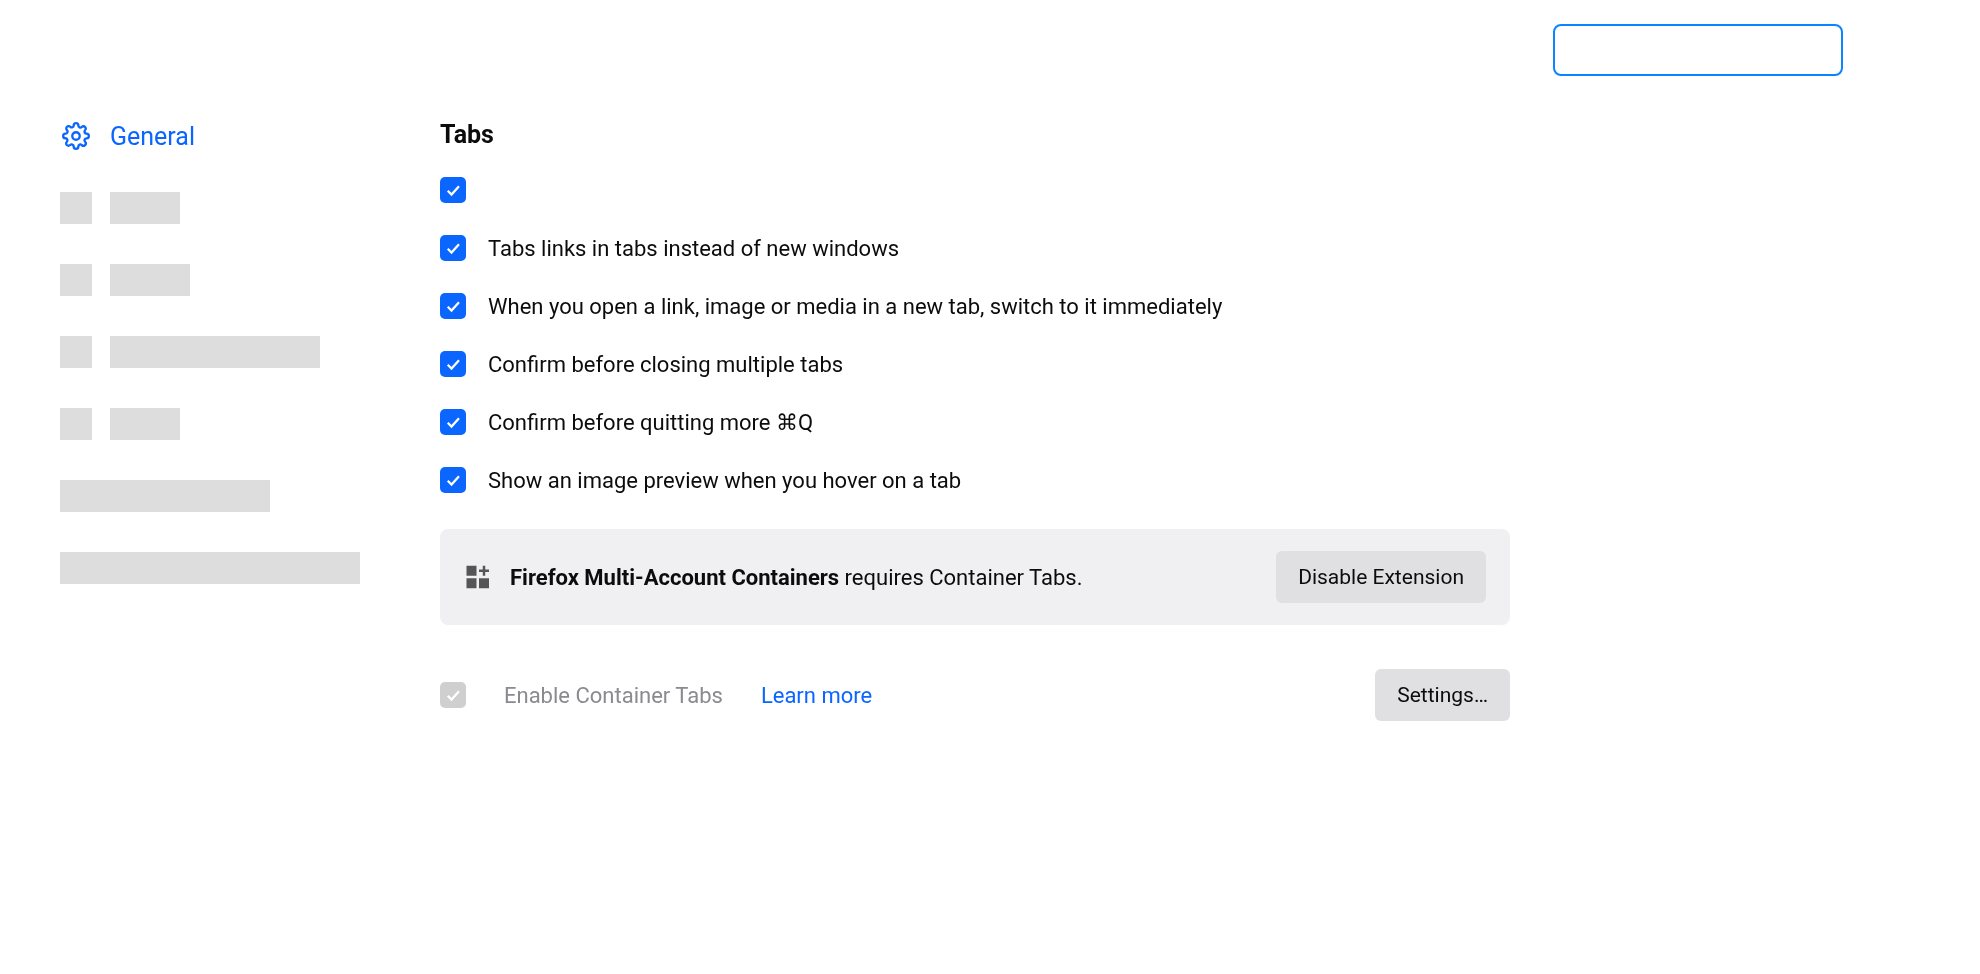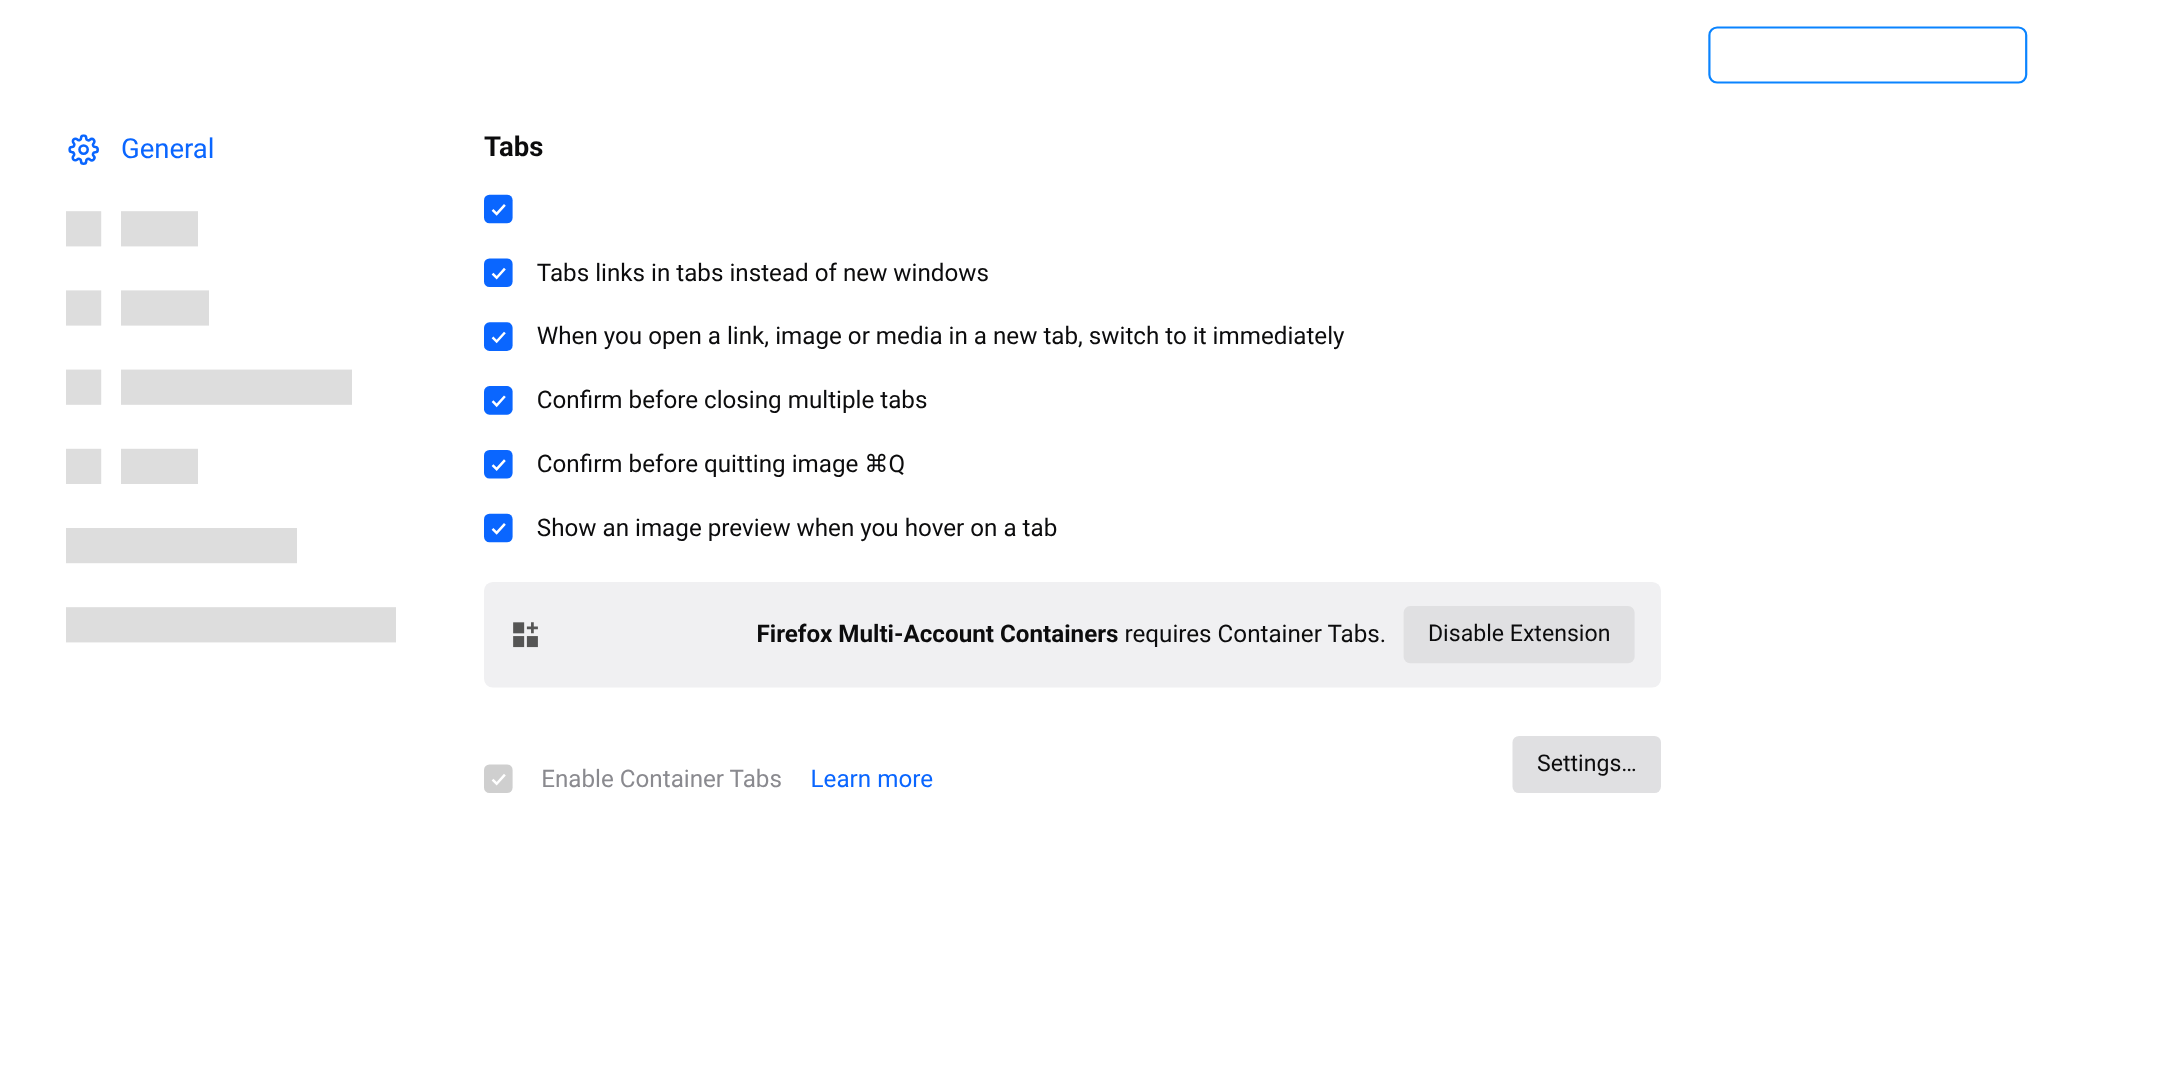--- a/index.html
+++ b/index.html
@@ -22,25 +22,25 @@
     
     .main { flex:1; max-width:1070px; }
     .section-title { font-size:25px; font-weight:700; margin-bottom:28px; }
     .opt { display:flex; align-items:center; gap:22px; font-size:22px; margin-bottom:32px; }
     .chk { width:26px; height:26px; border-radius:5px; display:flex; align-items:center; justify-content:center; flex-shrink:0; }
     .chk.checked { background:#0a66ff; }
     .chk.disabled { background:#cfcfcf; }
     .chk svg { stroke:#fff; stroke-width:3; fill:none; }
 
     .notice { margin-top:36px; background:#f0f0f2; border-radius:8px; padding:22px 24px; display:flex; align-items:center; gap:16px; font-size:22px; }
-    .notice .txt { flex:1;text-align:right; }
+    .notice .txt { flex:1; }
     .notice .txt b { font-weight:700; }
     .btn { background:#e0e0e2; border:none; border-radius:6px; font-size:21px; padding:14px 22px; cursor:pointer; font-family:inherit; color:#0c0c0d; }
 
-    .row2 { margin-top:44px; display:flex; align-items:flex-end; gap:26px; font-size:22px; }
+    .row2 { margin-top:44px; display:flex; align-items:center; gap:38px; font-size:22px; }
     .row2 .lbl { color:#8a8a8f; }
     .link { color:#0a66ff; cursor:pointer; }
     .spacer { flex:1; }
   </style>
 </head>
 <body>
 
 <div class="page">
 
   <input class="top-search" type="text" style="">
@@ -115,21 +115,21 @@
             </svg>
           </span>
         <span>Confirm before closing multiple tabs</span>
       </div>
       <div class="opt">
         <span class="chk checked">
             <svg viewBox="0 0 24 24" width="18" height="18">
               <polyline points="5 13 10 18 20 7"></polyline>
             </svg>
           </span>
-        <span>Confirm before quitting image ⌘Q</span>
+        <span>Confirm before quitting more ⌘Q</span>
       </div>
       <div class="opt">
         <span class="chk checked">
             <svg viewBox="0 0 24 24" width="18" height="18">
               <polyline points="5 13 10 18 20 7"></polyline>
             </svg>
           </span>
         <span>Show an image preview when you hover on a tab</span>
       </div>
 

